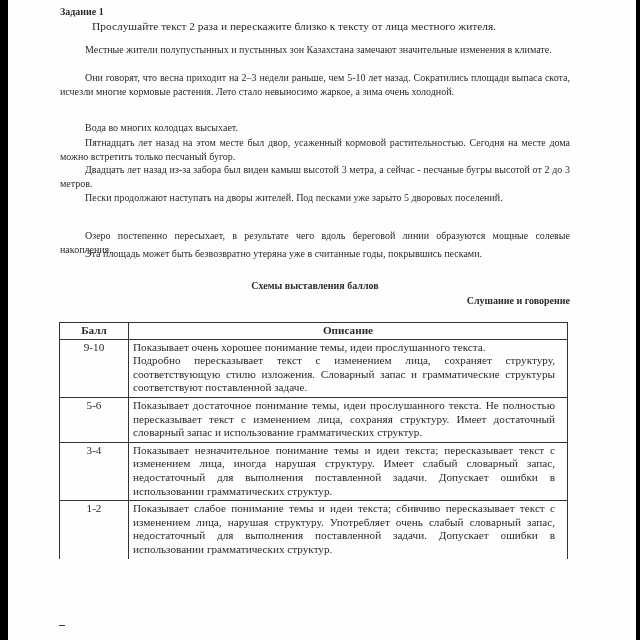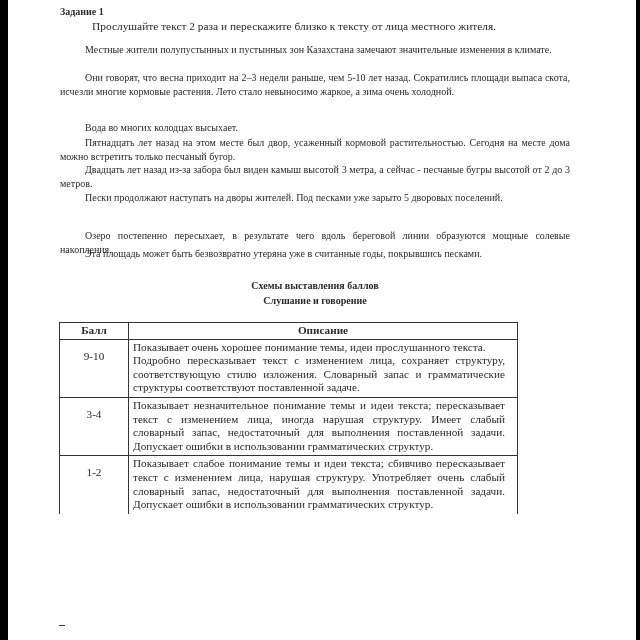--- a/index.html
+++ b/index.html
@@ -27,31 +27,31 @@
       position: absolute; left: 60px; width: 510px;
       font-size: 10px; line-height: 14.2px;
       text-align: justify; text-align-last: left;
       text-indent: 25px;
     }
     .heading {
       position: absolute; left: 60px; width: 510px; text-align: center;
       font-weight: bold; font-size: 10px;
     }
     table.scores {
-      position: absolute; left: 59px; top: 322px; width: 459px;
+      position: absolute; left: 59px; top: 322px; width: 509px;
       border-collapse: collapse;
       font-size: 11.2px; line-height: 13.6px;
     }
     table.scores th, table.scores td {
       border: 1.2px solid #333;
       padding: 0 3px;
       vertical-align: top;
     }
     table.scores th { font-weight: bold; text-align: center; padding: 1px 3px 1px; }
-    table.scores td.score { width: 62px; text-align: center; padding-top: 10px; }
+    table.scores td.score { width: 62px; text-align: center; padding-top: 1px; }
     table.scores td.desc { text-align: justify; text-align-last: left; padding: 1px 12px 2px 4px; }
     table.scores tr:last-child td { border-bottom: none; }
     .corner {
       position: absolute; left: 59px; top: 625px; width: 6px; height: 1px; background: #333;
     }
   </style>
 </head>
 <body>
 
 <div class="page"></div>
@@ -62,38 +62,42 @@
 <div class="para" style="top:43px;">Местные жители полупустынных и пустынных зон Казахстана замечают значительные изменения в климате.</div>
 <div class="para" style="top:71px;">Они говорят, что весна приходит на 2–3 недели раньше, чем 5-10 лет назад. Сократились площади выпаса скота, исчезли многие кормовые растения. Лето стало невыносимо жаркое, а зима очень холодной.</div>
 <div class="para" style="top:121px;">Вода во многих колодцах высыхает.</div>
 <div class="para" style="top:136px;">Пятнадцать лет назад на этом месте был двор, усаженный кормовой растительностью. Сегодня на месте дома можно встретить только песчаный бугор.</div>
 <div class="para" style="top:163px;">Двадцать лет назад из-за забора был виден камыш высотой 3 метра, а сейчас - песчаные бугры высотой от 2 до 3 метров.</div>
 <div class="para" style="top:191px;">Пески продолжают наступать на дворы жителей. Под песками уже зарыто 5 дворовых поселений.</div>
 <div class="para" style="top:229px;">Озеро постепенно пересыхает, в результате чего вдоль береговой линии образуются мощные солевые накопления.</div>
 <div class="para" style="top:247px;">Эта площадь может быть безвозвратно утеряна уже в считанные годы, покрывшись песками.</div>
 
 <div class="heading" style="top:280px;">Схемы выставления баллов</div>
-<div class="heading" style="top:295px;">Слушание и говорение</div>
+<div class="heading" style="top:295px;text-align:right;">Слушание и говорение</div>
 
 <table class="scores">
   <thead>
     <tr>
       <th>Балл</th>
       <th>Описание</th>
     </tr>
   </thead>
   <tbody>
     <tr>
       <td class="score">9-10</td>
       <td class="desc">
         <div style="text-align:left;">Показывает  очень хорошее понимание темы, идеи прослушанного текста.</div>
         <div>Подробно пересказывает текст с изменением лица, сохраняет структуру, соответствующую стилю изложения. Словарный запас и грамматические структуры соответствуют поставленной задаче.</div>
       </td>
     </tr>
     <tr>
+      <td class="score">5-6</td>
+      <td class="desc">Показывает достаточное понимание темы, идеи прослушанного текста. Не полностью пересказывает текст с изменением лица, сохраняя структуру. Имеет достаточный словарный запас и использование грамматических структур.</td>
+    </tr>
+    <tr>
       <td class="score">3-4</td>
       <td class="desc">Показывает незначительное понимание темы и идеи текста; пересказывает текст с изменением лица, иногда нарушая структуру. Имеет слабый словарный запас, недостаточный для выполнения поставленной задачи. Допускает ошибки в использовании грамматических структур.</td>
     </tr>
     <tr>
       <td class="score">1-2</td>
       <td class="desc">Показывает слабое понимание темы и идеи текста; сбивчиво пересказывает текст с изменением лица, нарушая структуру. Употребляет очень слабый словарный запас, недостаточный для выполнения поставленной задачи. Допускает ошибки в использовании грамматических структур.</td>
     </tr>
   </tbody>
 </table>
 <div class="corner"></div>

